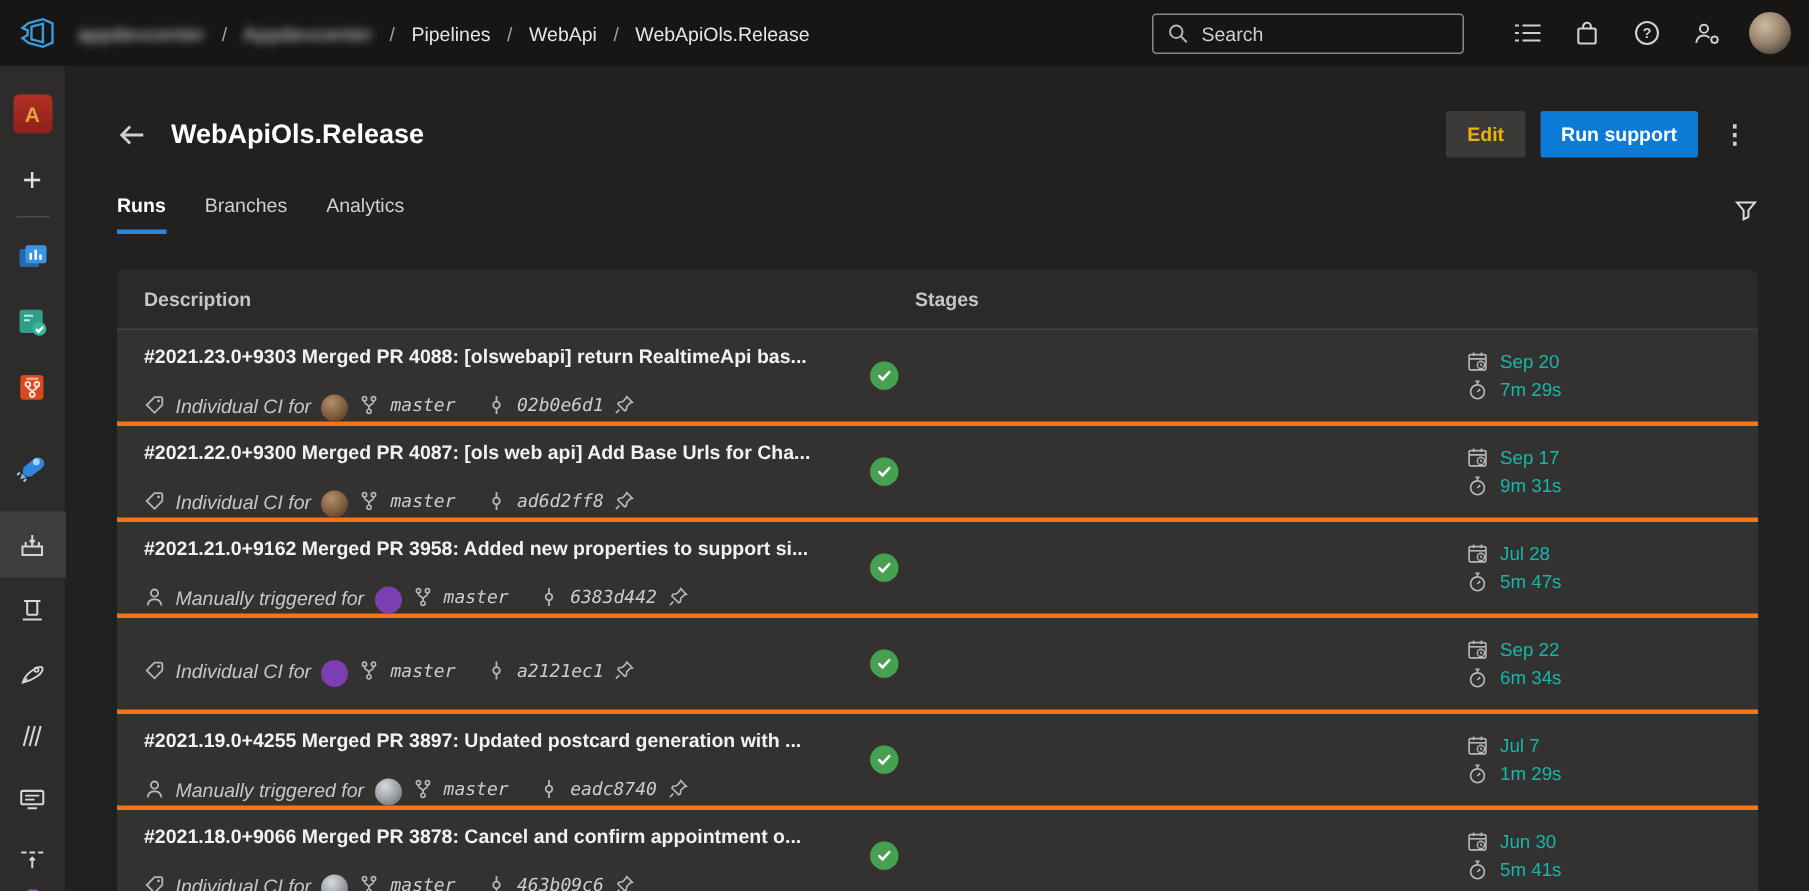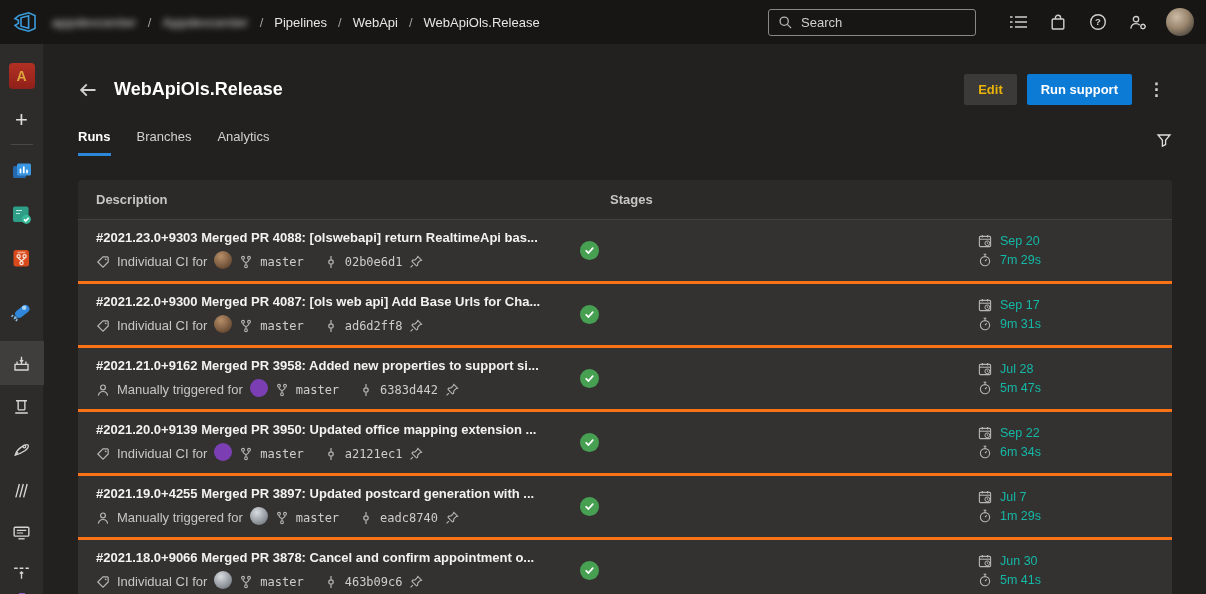--- a/index.html
+++ b/index.html
@@ -52,21 +52,21 @@
   .filter-btn { margin-left:auto; color:#e0deda; cursor:pointer; padding-bottom:6px;}
   
   .runs-table { margin-top:24px; border-radius:4px 4px 0 0; overflow:hidden; }
   .thead { display:grid; grid-template-columns:502px 398px 1fr; height:40px; background:#2b2a29;
     border-bottom:1px solid #434241; align-items:center; font-size:13px; font-weight:700; color:#c8c6c4;gap:30px;}
   .th-desc { padding-left:18px; }
   .run-row { display:grid; grid-template-columns:502px 398px 1fr; height:64px; background:#333231;
     border-bottom:3px solid #f97316; cursor:pointer; }
   .col-desc { padding:10px 0 0 18px; overflow:hidden; }
   .run-title { font-size:13px; font-weight:700; color:#f3f2f1; white-space:nowrap; }
-  .run-meta { margin-top:6px; display:flex; align-items:flex-end; gap:7px; font-size:13px; color:#c8c6c4; white-space:nowrap;}
+  .run-meta { margin-top:18px; display:flex; align-items:flex-start; gap:7px; font-size:13px; color:#c8c6c4; white-space:nowrap;font-style:italic;}
   .mono { font-family:"DejaVu Sans Mono", monospace; font-size:12px; color:#cfcdcb; }
   .meta-icon { display:flex; color:#b8b6b4; flex:0 0 auto; }
   .row-avatar { width:18px; height:18px; border-radius:50%; flex:0 0 auto; }
   .row-avatar.photo-warm { background:radial-gradient(circle at 38% 30%, #b78f68 0%, #7d5c41 55%, #49351f 100%); }
   .row-avatar.photo-gray { background:radial-gradient(circle at 38% 30%, #d8dcdf 0%, #979ca3 55%, #5c6067 100%); }
   .row-avatar.purple-initials { background:#7b3fb3; }
   .col-stage { display:flex; align-items:center; }
   .stage-check { width:19px; height:19px; border-radius:50%; background:#47a052; display:flex; align-items:center; justify-content:center; }
   .col-meta { padding-top:11px; font-size:12.5px; color:#14b8a6; }
   .meta-line { display:flex; align-items:center; gap:8px; height:19px; }
@@ -493,21 +493,20 @@
                     <path d="M7 8.2l1.8-1.8" fill="none" stroke="currentColor" stroke-width="1.1"></path>
                   </svg>
                 </span>
                 <span>5m 47s</span>
               </div>
             </div>
           </div>
 
           <div class="run-row">
             <div class="col-desc">
-              <div class="run-title">#2021.20.0+9139 Merged PR 3950: Updated office mapping extension ...</div>
               <div class="run-meta">
                 <span class="meta-icon">
                   <svg width="14" height="14" viewBox="0 0 14 14">
                     <path d="M7 1.8h4.2a1 1 0 0 1 1 1V7L7 12.2 1.8 7 7 1.8z" fill="none" stroke="currentColor" stroke-width="1.2"></path>
                     <circle cx="9.7" cy="4.3" r=".9" fill="currentColor"></circle>
                   </svg>
                 </span>
 
                 <span>Individual CI for</span>
                 <span class="row-avatar purple-initials"></span>

